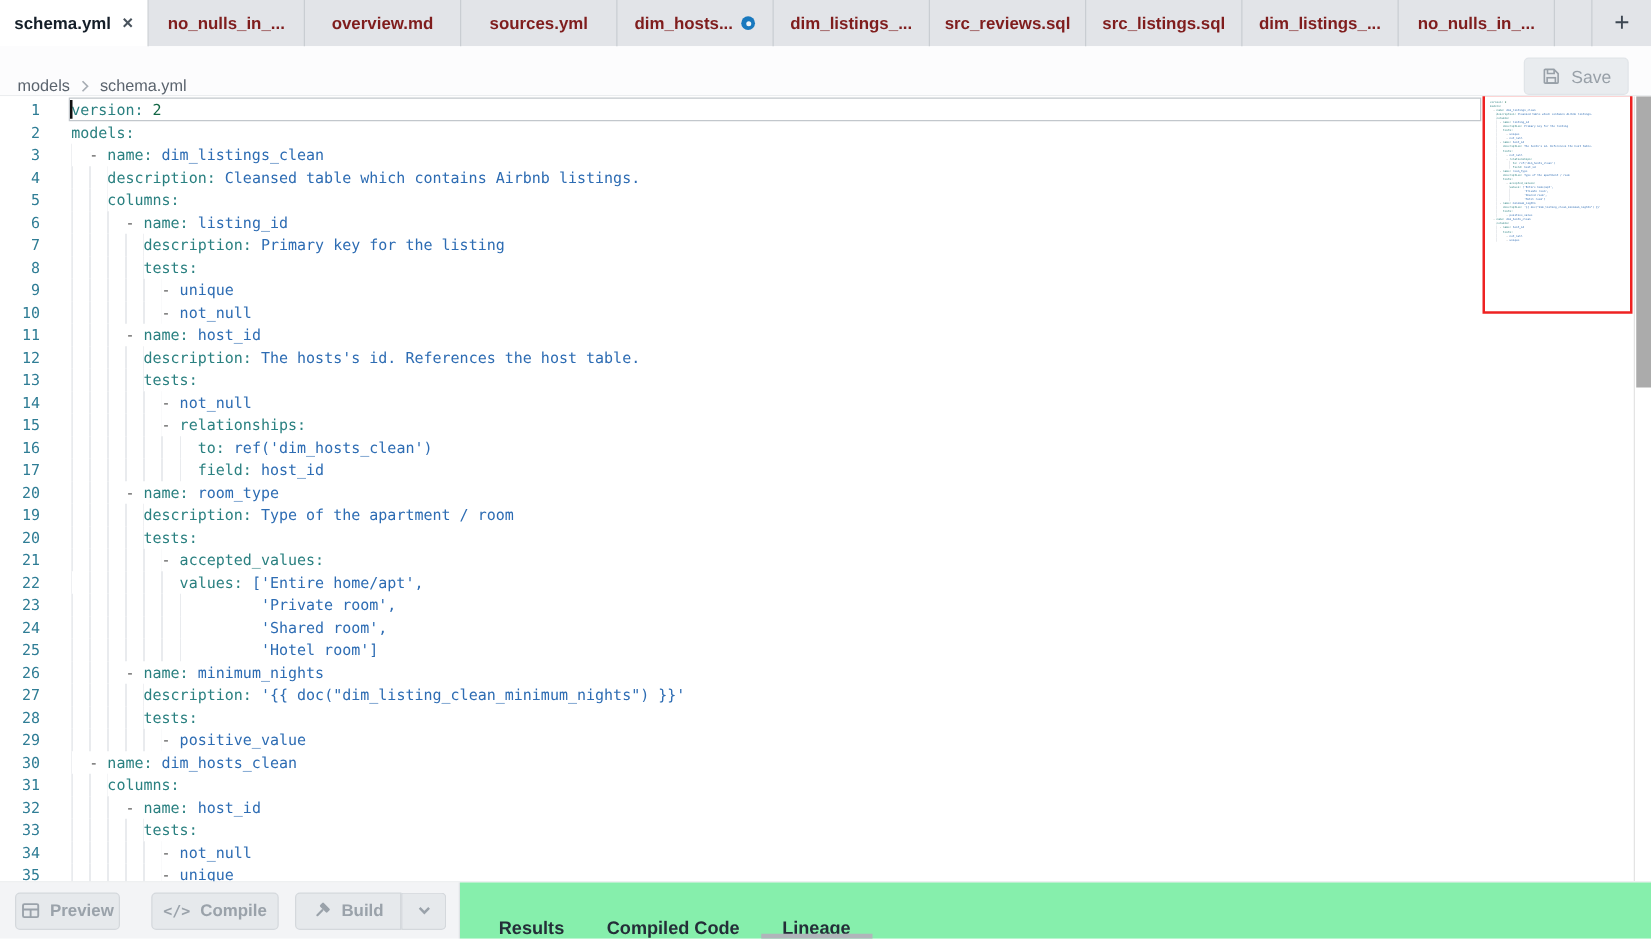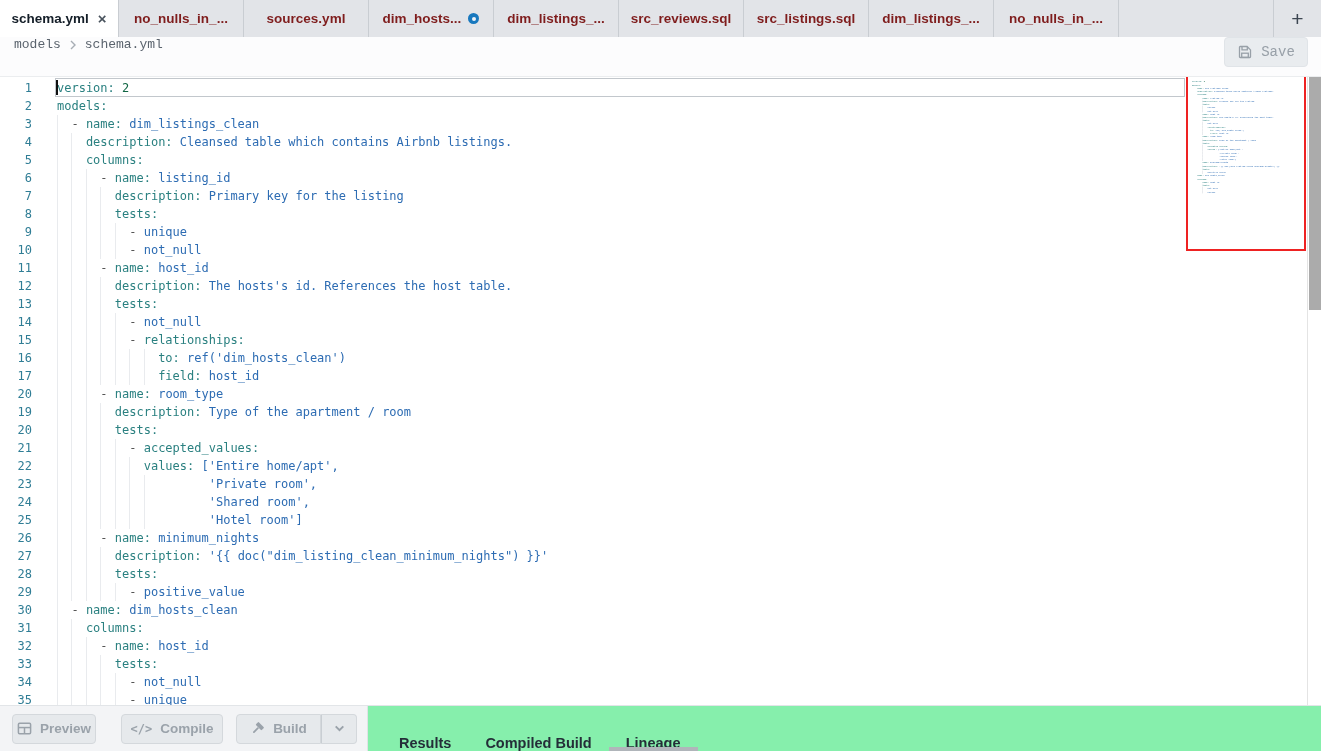--- a/index.html
+++ b/index.html
@@ -13,22 +13,22 @@
     white-space:nowrap; overflow:hidden; cursor:pointer; gap:7px; }
   .tab.active { width:119px; background:#ffffff; color:#141e28; font-weight:700; }
   .tab .close { font-size:15px; color:#49535d; line-height:1; margin-left:2px; }
   .dot { width:11px; height:11px; border-radius:50%; background:#1878be; position:relative; flex:0 0 auto; }
   .dot-inner { position:absolute; inset:3.5px; background:#eef3f7; border-radius:50%; }
   .tab-spacer { flex:1; border-right:1px solid #c9cdd2; }
   .new-tab { width:47px; display:flex; align-items:center; justify-content:center;
     font-size:21px; color:#3d4752; cursor:pointer; }
 
   
-  .crumbrow { height:40px; background:#fcfcfd; display:flex; align-items:flex-start;
-    padding:0 13px 0 14px; border-bottom:1px solid #ebedef;font-family:Liberation Mono, monospace; }
+  .crumbrow { height:40px; background:#fcfcfd; display:flex; align-items:flex-end;
+    padding:0 18px 0 14px; border-bottom:1px solid #ebedef; }
   .crumb { font-size:13px; color:#5a636d; display:flex; align-items:center; gap:6px; }
   .crumb .chev { display:flex; align-items:center; margin:0 1px; }
   .savebtn { margin-left:auto; height:30px; width:84px; background:#e9ecef;
     border:1px solid #e0e4e8; border-radius:4px; display:flex; align-items:center;
     justify-content:center; gap:8px; color:#98a0a8; font-size:14px; }
 
   
   .editor { position:relative; height:628px; background:#ffffff; overflow:hidden;
     font-family:"DejaVu Sans Mono","Liberation Mono",monospace; font-size:12px; line-height:18px; }
   .code-scroll { position:absolute; inset:0; padding-top:2px; }
@@ -81,20 +81,23 @@
 <div class="tabbar">
   <div id="tabs-container" style="display:flex;">
       <div class="tab active">
         <span>schema.yml</span>
         <span class="close">×</span>
       </div>
       <div class="tab">
         <span>no_nulls_in_...</span>
       </div>
       <div class="tab">
+        <span>overview.md</span>
+      </div>
+      <div class="tab">
         <span>sources.yml</span>
       </div>
       <div class="tab">
         <span>dim_hosts...</span>
         <span class="dot">
           <span class="dot-inner"></span>
         </span>
       </div>
       <div class="tab">
         <span>dim_listings_...</span>
@@ -434,19 +437,19 @@
             </svg>
         </span>
       </div>
     </div>
   </div>
   <div class="bb-right" id="bb-tabs">
       <div class="bb-tab">
         <span>Results</span>
       </div>
       <div class="bb-tab">
-        <span>Compiled Build</span>
+        <span>Compiled Code</span>
       </div>
       <div class="bb-tab active">
         <span>Lineage</span>
       </div>
     </div>
 </div>
 
 </body></html>

